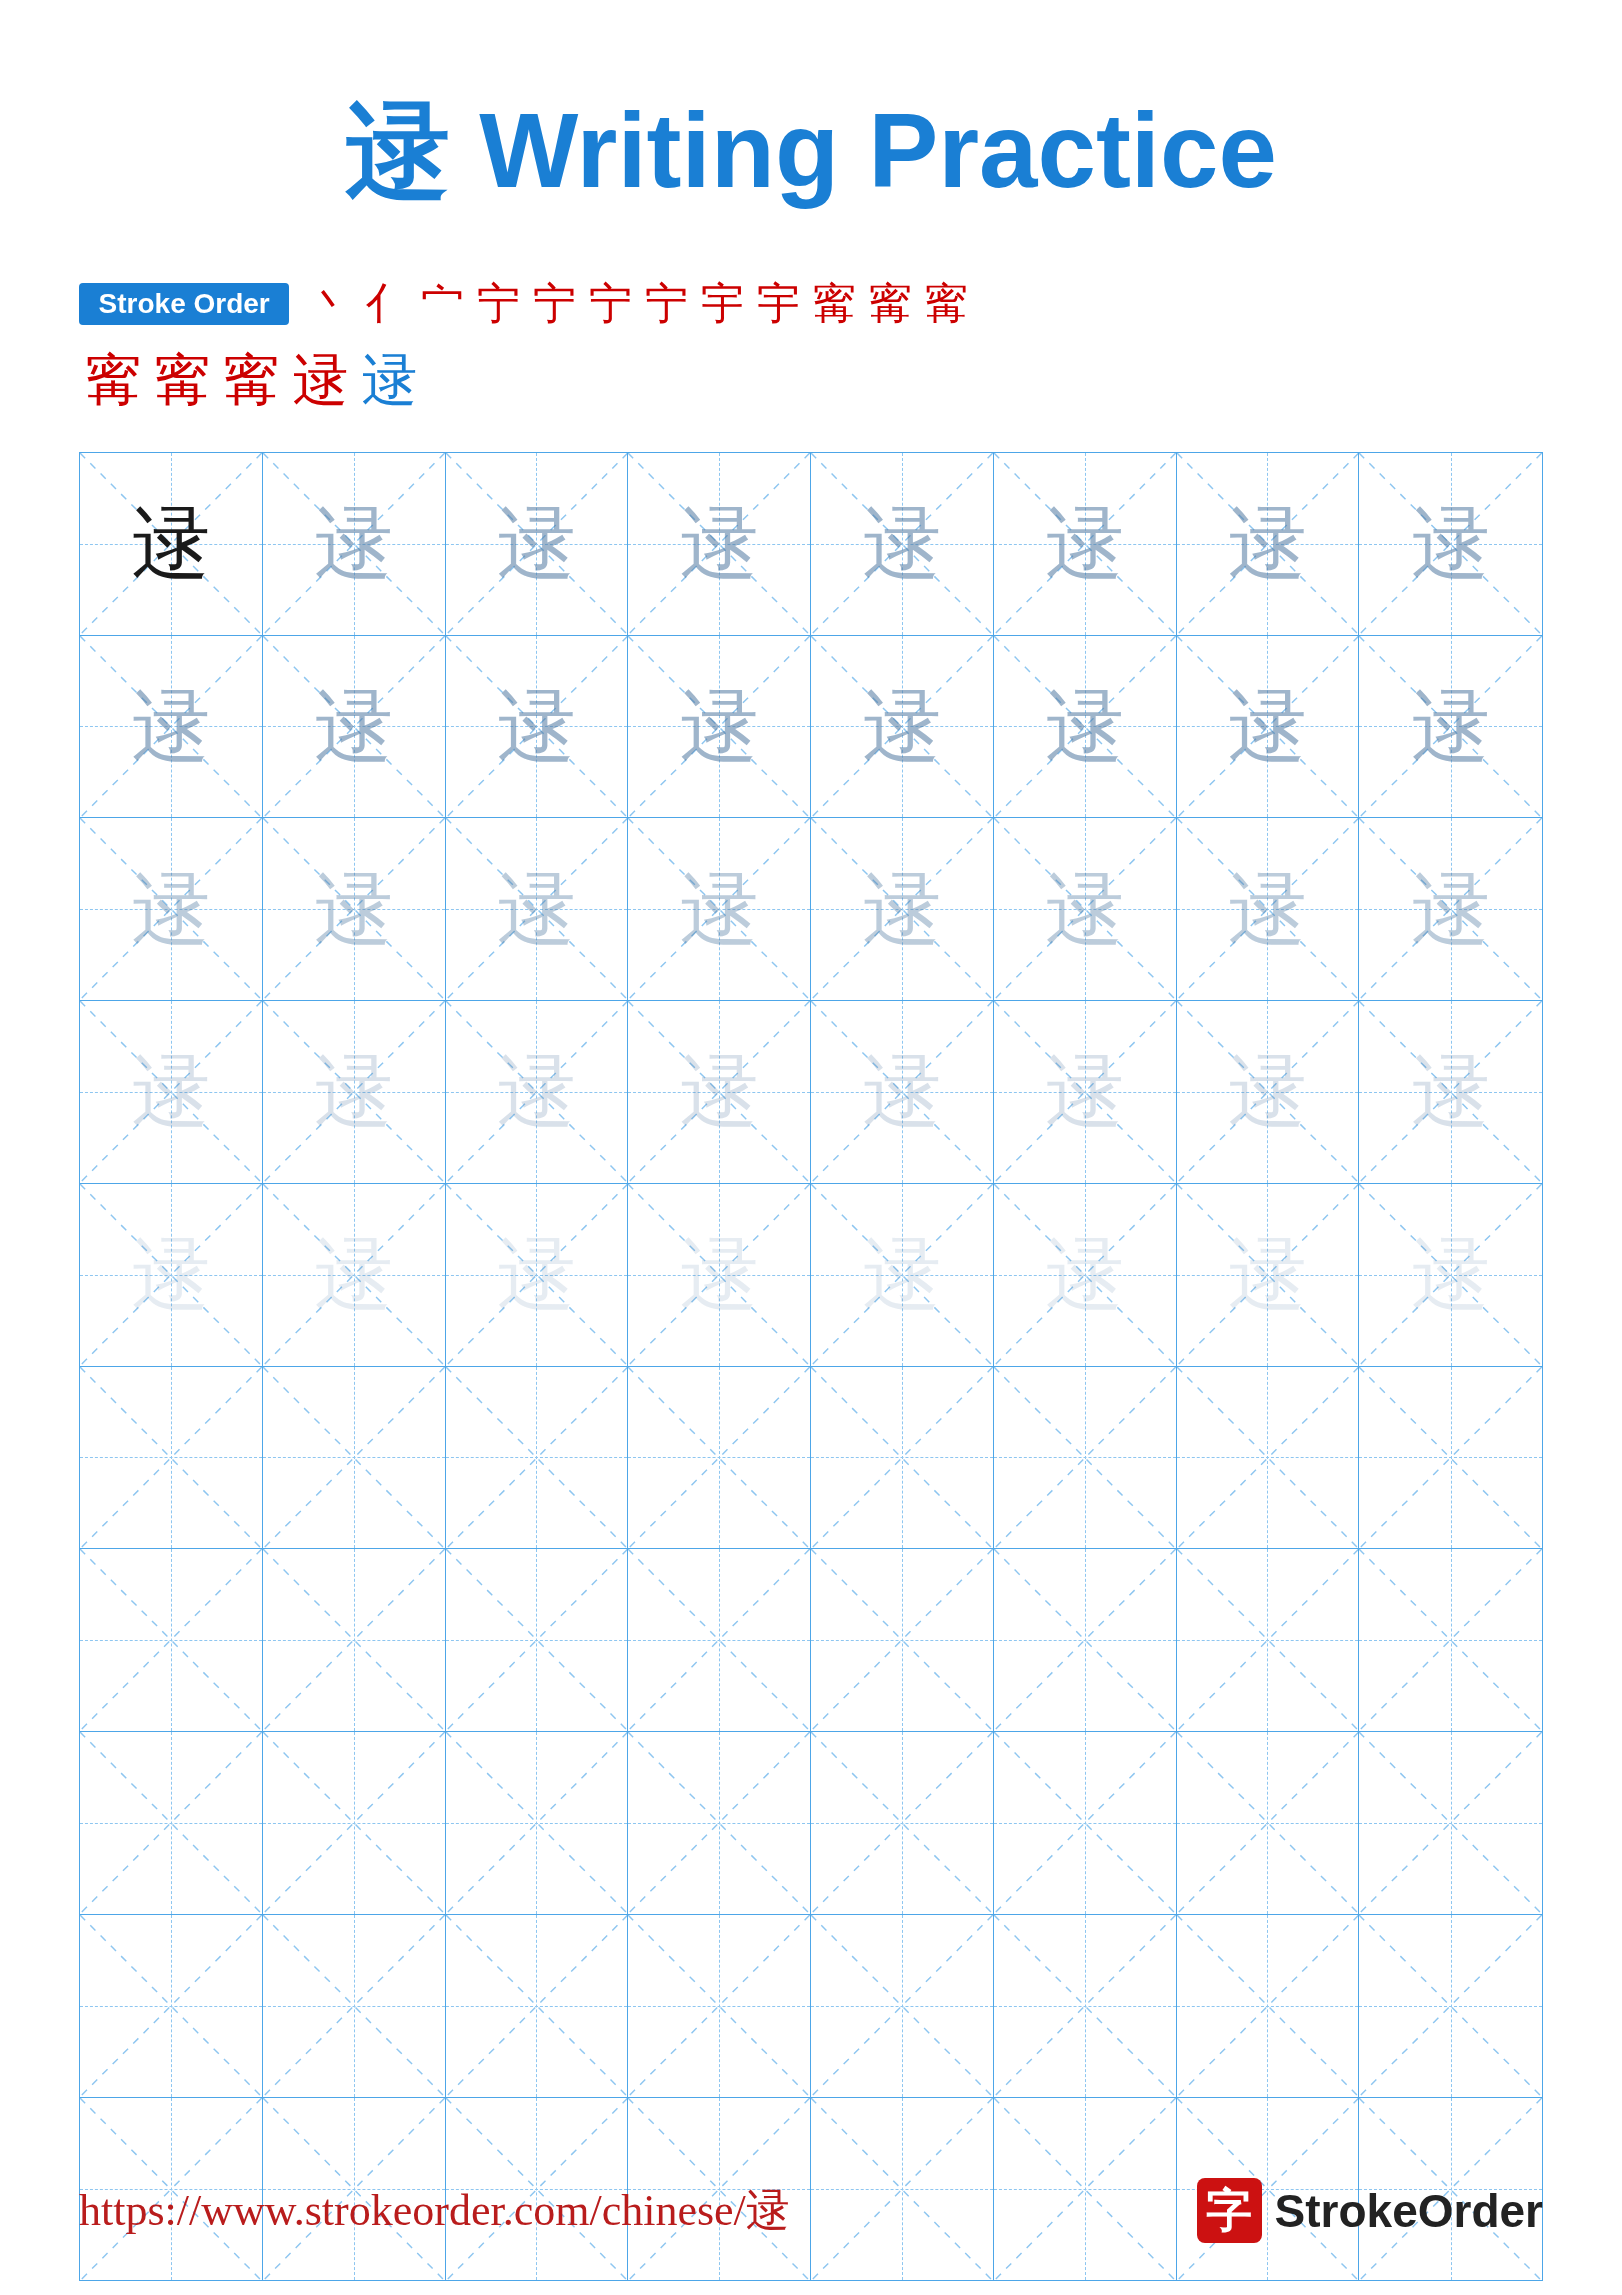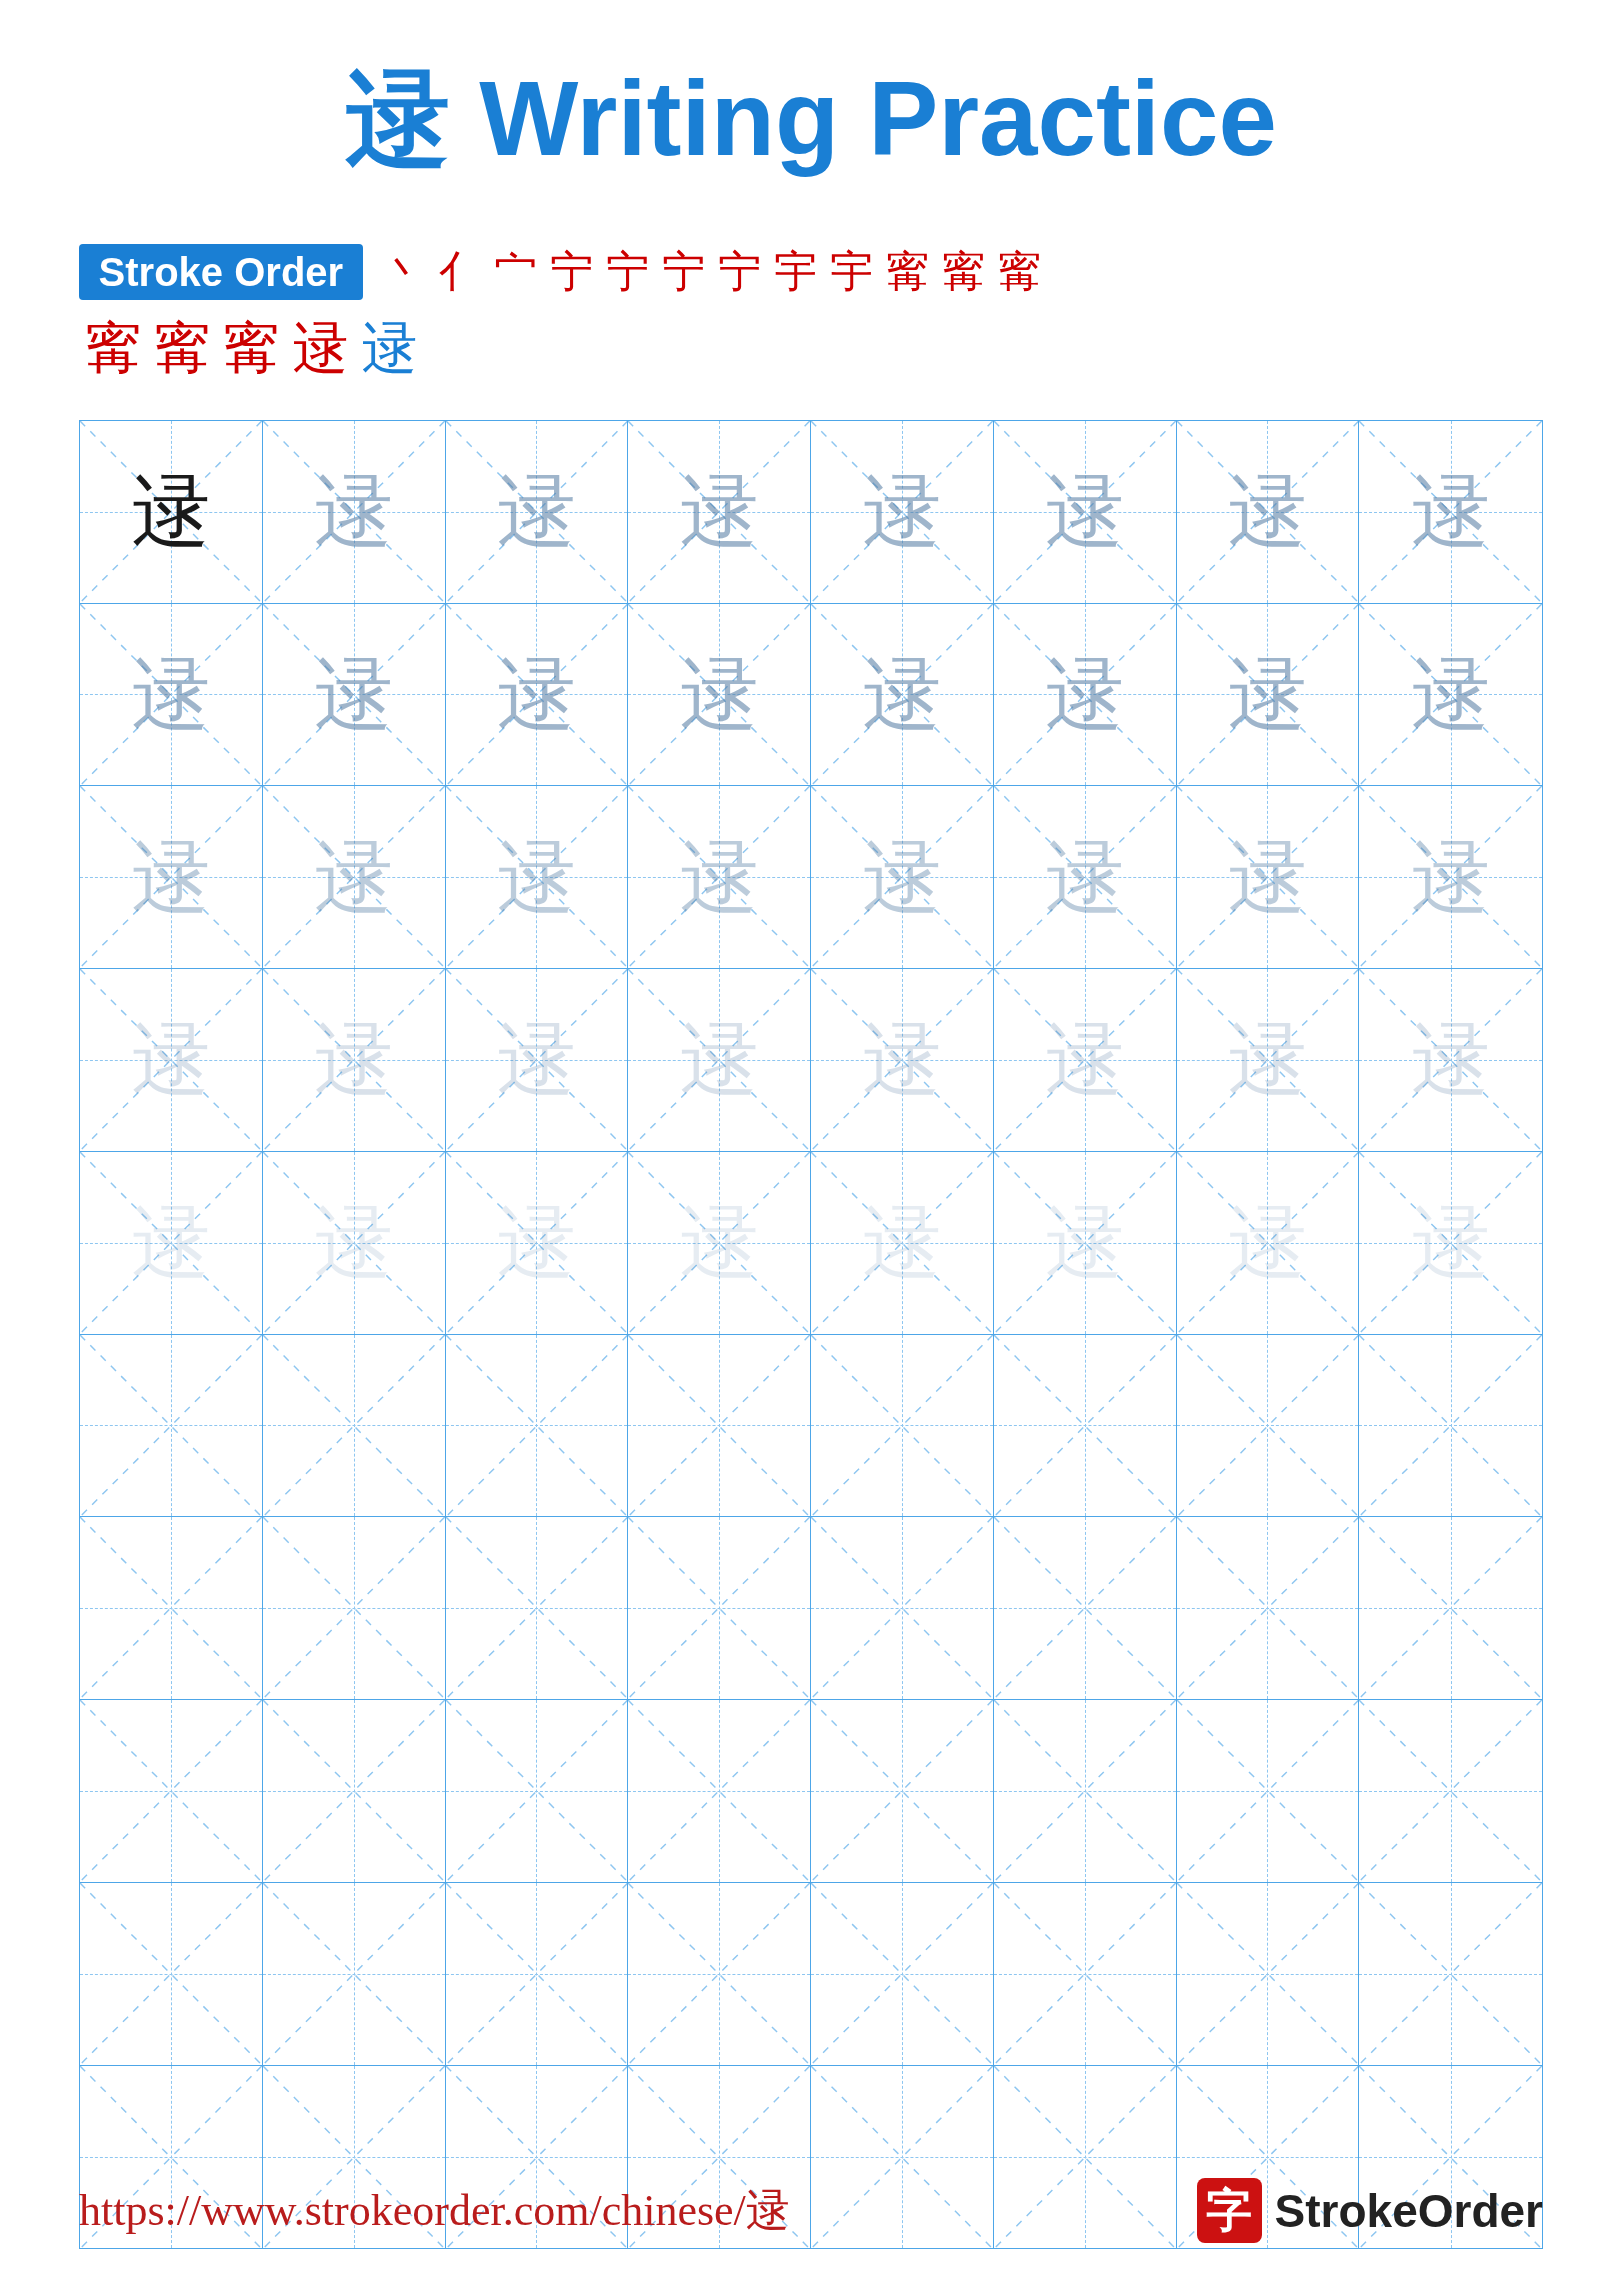--- a/index.html
+++ b/index.html
@@ -11,21 +11,21 @@
       font-family: serif;
       position: relative;
       overflow: hidden;
     }
 
     .page {
       width: 1622px;
       height: 2295px;
       background: #ffffff;
       position: relative;
-      padding: 24px 79px;
+      padding: 56px 79px;
     }
 
     
     .title-section {
       text-align: center;
       margin-bottom: 52px;
       margin-top: 26px;
     }
 
     .title-text {
@@ -50,21 +50,21 @@
     .stroke-order-row {
       display: flex;
       align-items: center;
       margin-bottom: 6.5px;
       flex-wrap: wrap;
     }
 
     .stroke-order-badge {
       background: #1a7fd4;
       color: white;
-      font-size: 40px;
+      font-size: 28px;
       font-weight: bold;
       padding: 5.2px 19.6px;
       border-radius: 3.9px;
       font-family: sans-serif;
       margin-right: 19.6px;
       white-space: nowrap;
     }
 
     .stroke-chars {
       display: flex;

